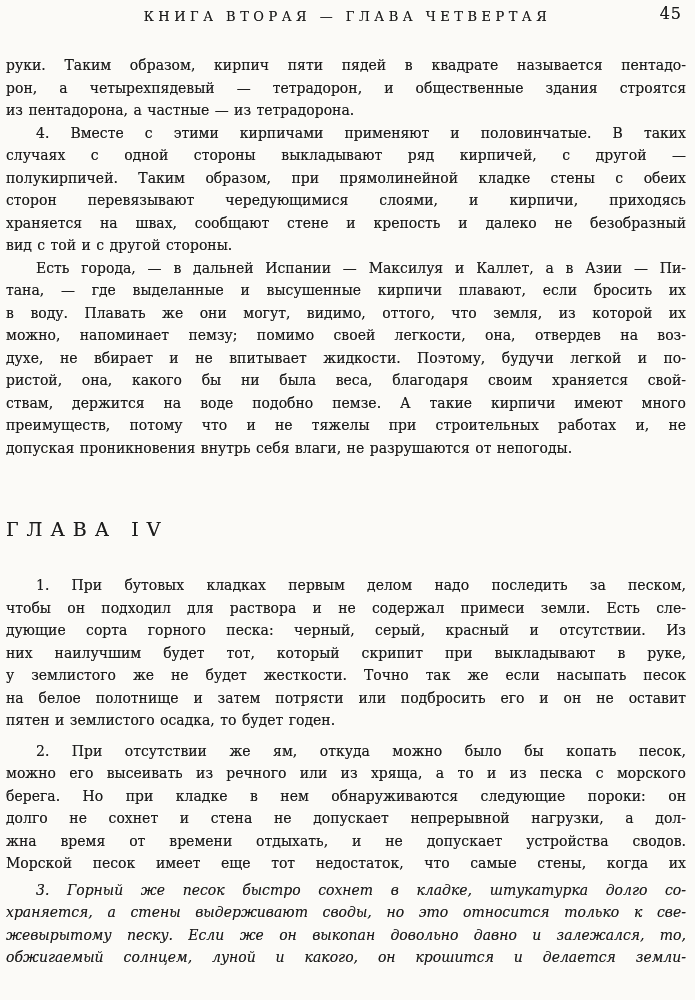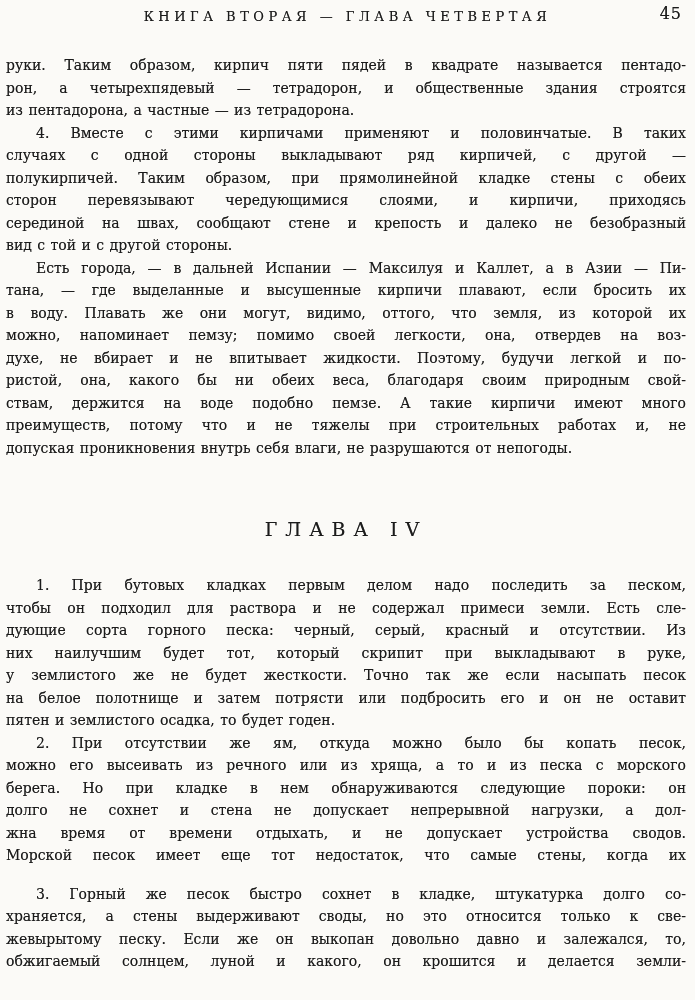--- a/index.html
+++ b/index.html
@@ -37,28 +37,28 @@
     line-height: 22.5px;
     text-align: justify;
     text-align-last: justify;
     word-spacing: 1px;
     white-space: normal;
   }
   .line.end { text-align-last: left; }
   .line.indent { text-indent: 30px; }
   .chapter-heading {
     margin: 57px 0 32px 0;
-    text-align: center;
+    text-align: left;
     font-size: 19px;
     line-height: 26px;
     letter-spacing: 8px;
     white-space: nowrap;
   }
-  .para.gap-sm { }
-  .para.gap-xs { margin-top: 16px; }
+  .para.gap-sm { margin-top: 8px; }
+  .para.gap-xs { margin-top: 4px; font-style: italic; }
 </style>
 </head>
 <body>
 
 <div class="page">
 
   <div class="running-head">КНИГА ВТОРАЯ — ГЛАВА ЧЕТВЕРТАЯ</div>
   <div class="page-number">45</div>
 
   <div class="body-text">
@@ -67,31 +67,31 @@
       <div class="line">руки. Таким образом, кирпич пяти пядей в квадрате называется пентадо-</div>
       <div class="line">рон, а четырехпядевый — тетрадорон, и общественные здания строятся</div>
       <div class="line end">из пентадорона, а частные — из тетрадорона.</div>
     </div>
 
     <div class="para">
       <div class="line indent">4. Вместе с этими кирпичами применяют и половинчатые. В таких</div>
       <div class="line">случаях с одной стороны выкладывают ряд кирпичей, с другой —</div>
       <div class="line">полукирпичей. Таким образом, при прямолинейной кладке стены с обеих</div>
       <div class="line">сторон перевязывают чередующимися слоями, и кирпичи, приходясь</div>
-      <div class="line">серединой на швах, сообщают стене и крепость и далеко не безобразный</div>
+      <div class="line">храняется на швах, сообщают стене и крепость и далеко не безобразный</div>
       <div class="line end">вид с той и с другой стороны.</div>
     </div>
 
     <div class="para">
       <div class="line indent">Есть города, — в дальней Испании — Максилуя и Каллет, а в Азии — Пи-</div>
       <div class="line">тана, — где выделанные и высушенные кирпичи плавают, если бросить их</div>
       <div class="line">в воду. Плавать же они могут, видимо, оттого, что земля, из которой их</div>
       <div class="line">можно, напоминает пемзу; помимо своей легкости, она, отвердев на воз-</div>
       <div class="line">духе, не вбирает и не впитывает жидкости. Поэтому, будучи легкой и по-</div>
-      <div class="line">ристой, она, какого бы ни обеих веса, благодаря своим природным свой-</div>
+      <div class="line">ристой, она, какого бы ни была веса, благодаря своим храняется свой-</div>
       <div class="line">ствам, держится на воде подобно пемзе. А такие кирпичи имеют много</div>
       <div class="line">преимуществ, потому что и не тяжелы при строительных работах и, не</div>
       <div class="line end">допуская проникновения внутрь себя влаги, не разрушаются от непогоды.</div>
     </div>
 
     <div class="chapter-heading">ГЛАВА IV</div>
 
     <div class="para">
       <div class="line indent">1. При бутовых кладках первым делом надо последить за песком,</div>
       <div class="line">чтобы он подходил для раствора и не содержал примеси земли. Есть сле-</div>

